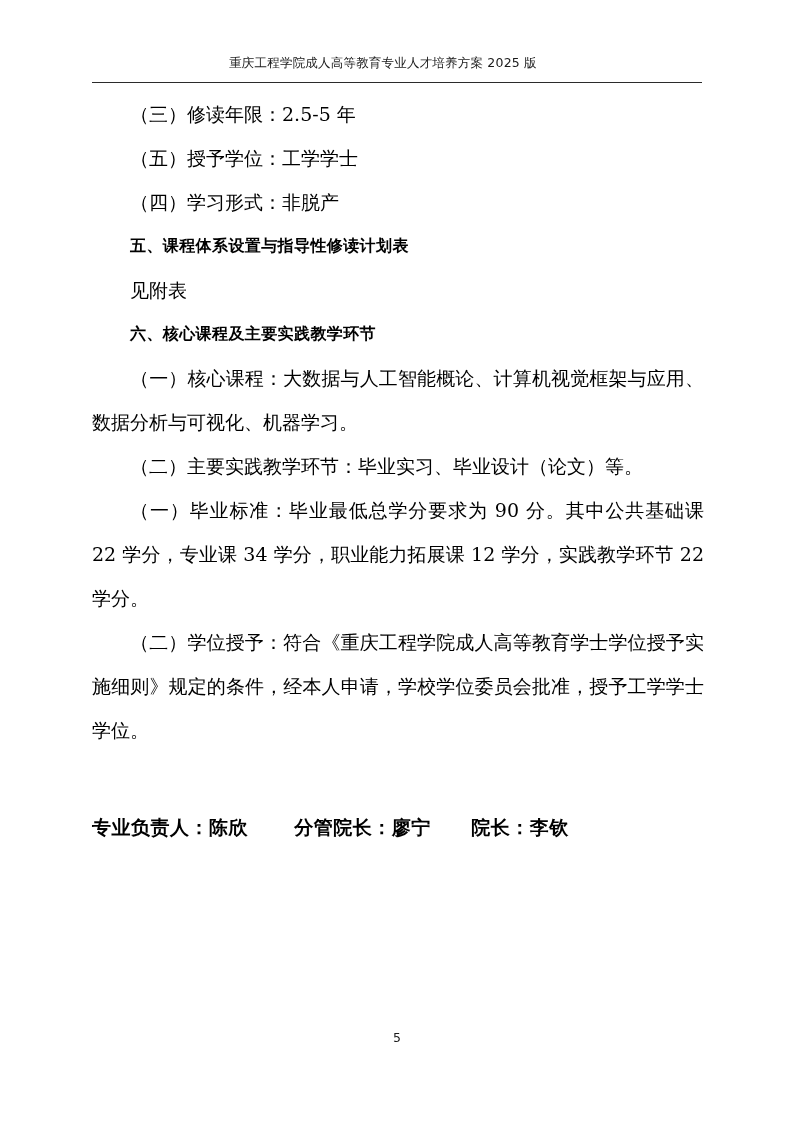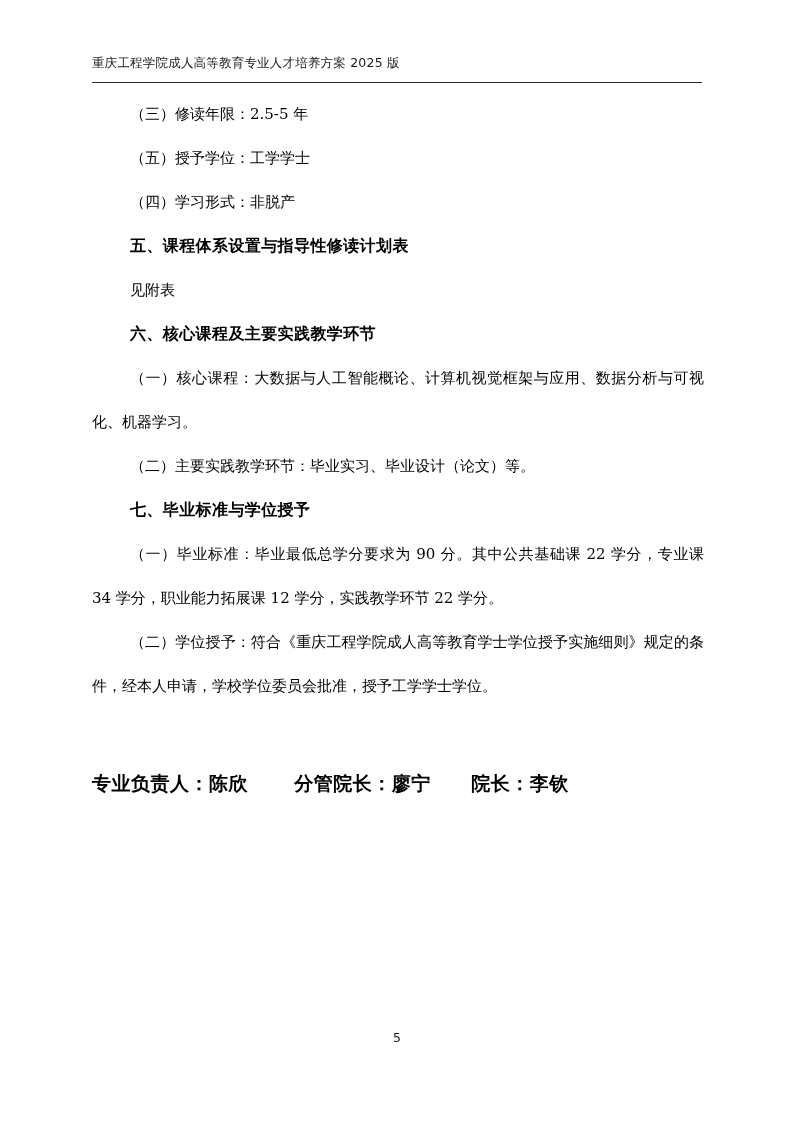--- a/index.html
+++ b/index.html
@@ -18,23 +18,23 @@
   .page {
     position: absolute;
     top: 0; left: 0;
     width: 794px;
     height: 1122px;
     box-sizing: border-box;
   }
   .header {
     position: absolute;
     top: 55px;
-    left: 92px;
+    left: 78px;
     width: 610px;
-    text-align: left;
+    text-align: center;
     font-family: "DejaVu Sans", "Liberation Sans", sans-serif;
     font-size: 12.5px;
     letter-spacing: 0.2px;
     color: #1a1a1a;
     padding-bottom: 6px;
   }
   .header-rule {
     position: absolute;
     top: 82px;
     left: 92px;
@@ -43,21 +43,21 @@
     background: #2b2b2b;
   }
   .content {
     position: absolute;
     top: 92px;
     left: 92px;
     width: 612px;
   }
   p {
     margin: 0;
-    font-size: 15px;
+    font-size: 19px;
     line-height: 44px;
     text-align: justify;
     text-justify: inter-ideograph;
   }
   .indent {
     text-indent: 38px;
   }
   .heading {
     font-weight: bold;
     text-indent: 38px;
@@ -103,21 +103,20 @@
 
     <p class="heading">五、课程体系设置与指导性修读计划表</p>
 
     <p class="indent body-line">见附表</p>
 
     <p class="heading">六、核心课程及主要实践教学环节</p>
 
     <p class="indent body-line">（一）核心课程：大数据与人工智能概论、计算机视觉框架与应用、数据分析与可视化、机器学习。</p>
     <p class="indent body-line">（二）主要实践教学环节：毕业实习、毕业设计（论文）等。</p>
 
-    <p class="heading">七、毕业标准与学位授予</p>
 
     <p class="indent body-line">（一）毕业标准：毕业最低总学分要求为 90 分。其中公共基础课 22 学分，专业课 34 学分，职业能力拓展课 12 学分，实践教学环节 22 学分。</p>
     <p class="indent body-line">（二）学位授予：符合《重庆工程学院成人高等教育学士学位授予实施细则》规定的条件，经本人申请，学校学位委员会批准，授予工学学士学位。</p>
 
     <p class="signature">专业负责人：陈欣        分管院长：廖宁       院长：李钦</p>
 
   </div>
 
   <div class="footer">5</div>
 

